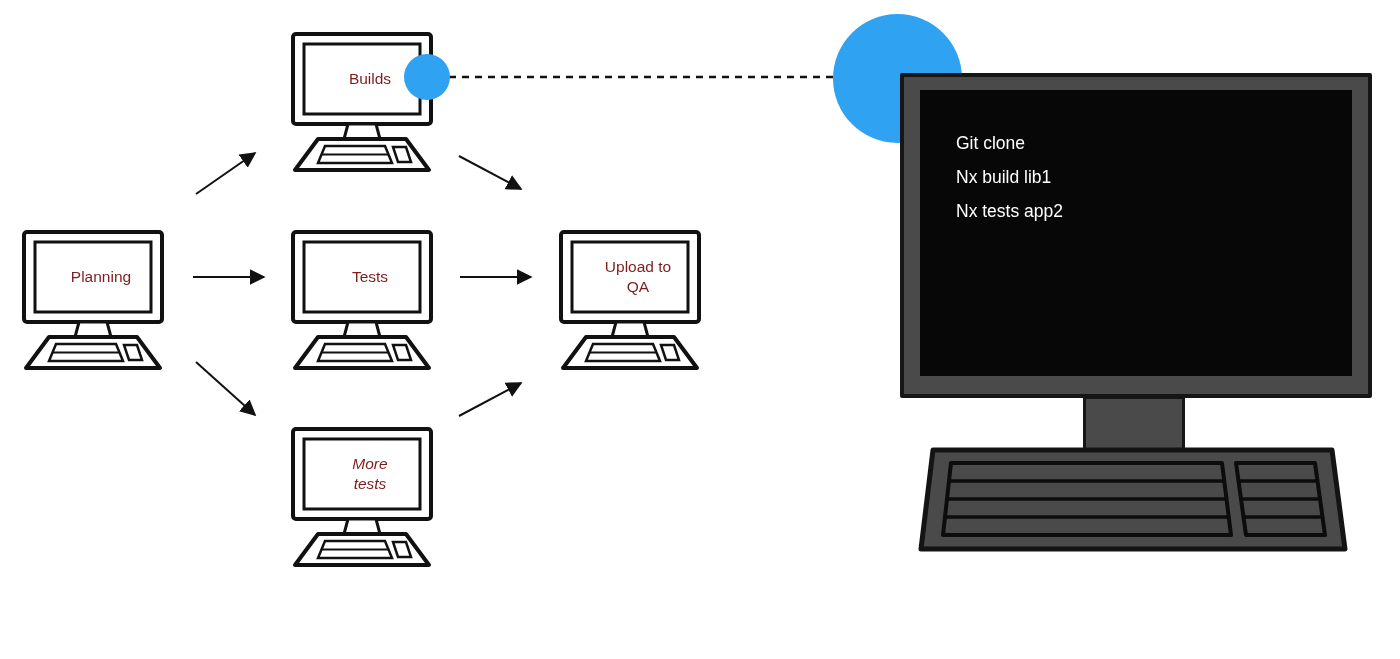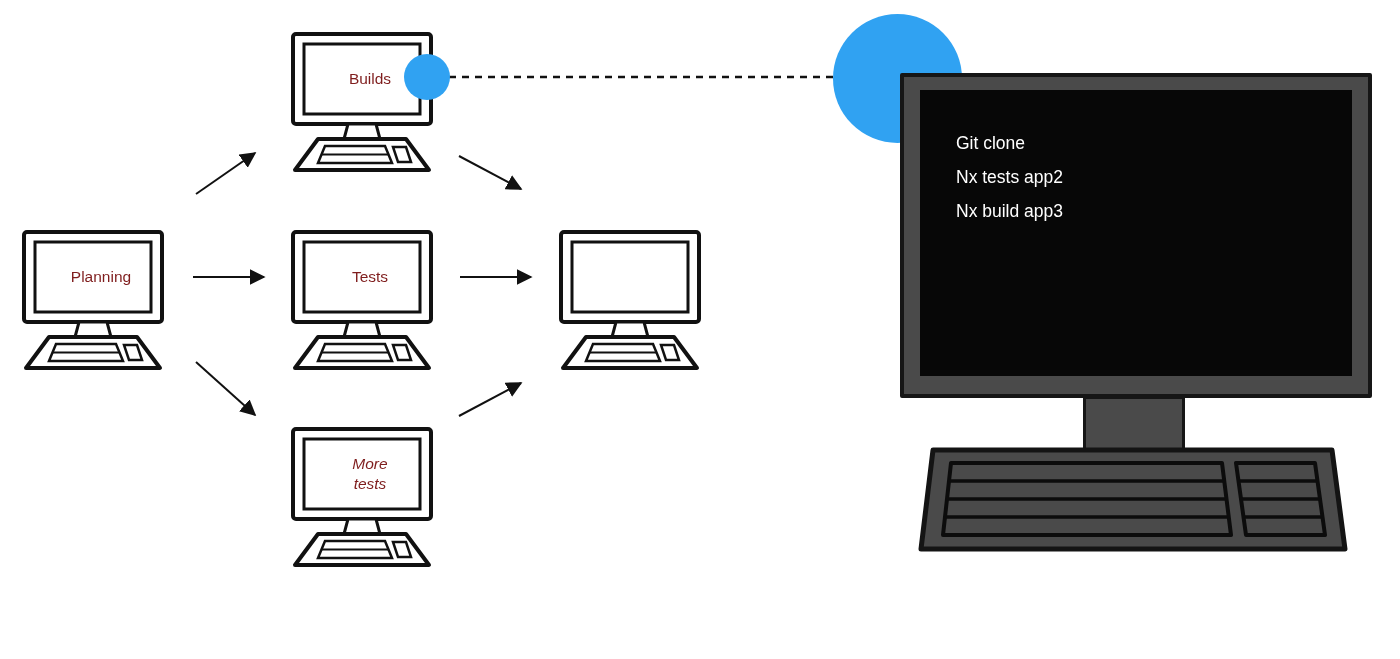--- a/index.html
+++ b/index.html
@@ -157,22 +157,22 @@
     <line class="kb-line" x1="29" y1="71" x2="313" y2="71"></line>
     <path class="kb-inner" d="M320,17 L399,17 L409,89 L330,89 Z"></path>
     <line class="kb-line" x1="322" y1="35" x2="401" y2="35"></line>
     <line class="kb-line" x1="324" y1="53" x2="403" y2="53"></line>
     <line class="kb-line" x1="326" y1="71" x2="405" y2="71"></line>
   </svg>
 
   <div class="big-monitor">
     <div class="terminal-screen">
       <div class="terminal-line">Git clone</div>
+      <div class="terminal-line">Nx build lib1</div>
       <div class="terminal-line">Nx tests app2</div>
-      <div class="terminal-line">Nx build app3</div>
     </div>
   </div>
 
   <div class="node" style="left:20px; top:228px;">
     <svg class="pc" viewBox="0 0 146 144">
         <use href="#pc-icon"></use>
       </svg>
     <div class="node-label">Planning</div>
   </div>
 
@@ -195,17 +195,19 @@
         <use href="#pc-icon"></use>
       </svg>
     <div class="node-label">More
 tests</div>
   </div>
 
   <div class="node" style="left:557px; top:228px;">
     <svg class="pc" viewBox="0 0 146 144">
         <use href="#pc-icon"></use>
       </svg>
+    <div class="node-label">Upload to
+QA</div>
   </div>
 
   <div class="dot dot-small"></div>
 
 </div>
 
 </body></html>

